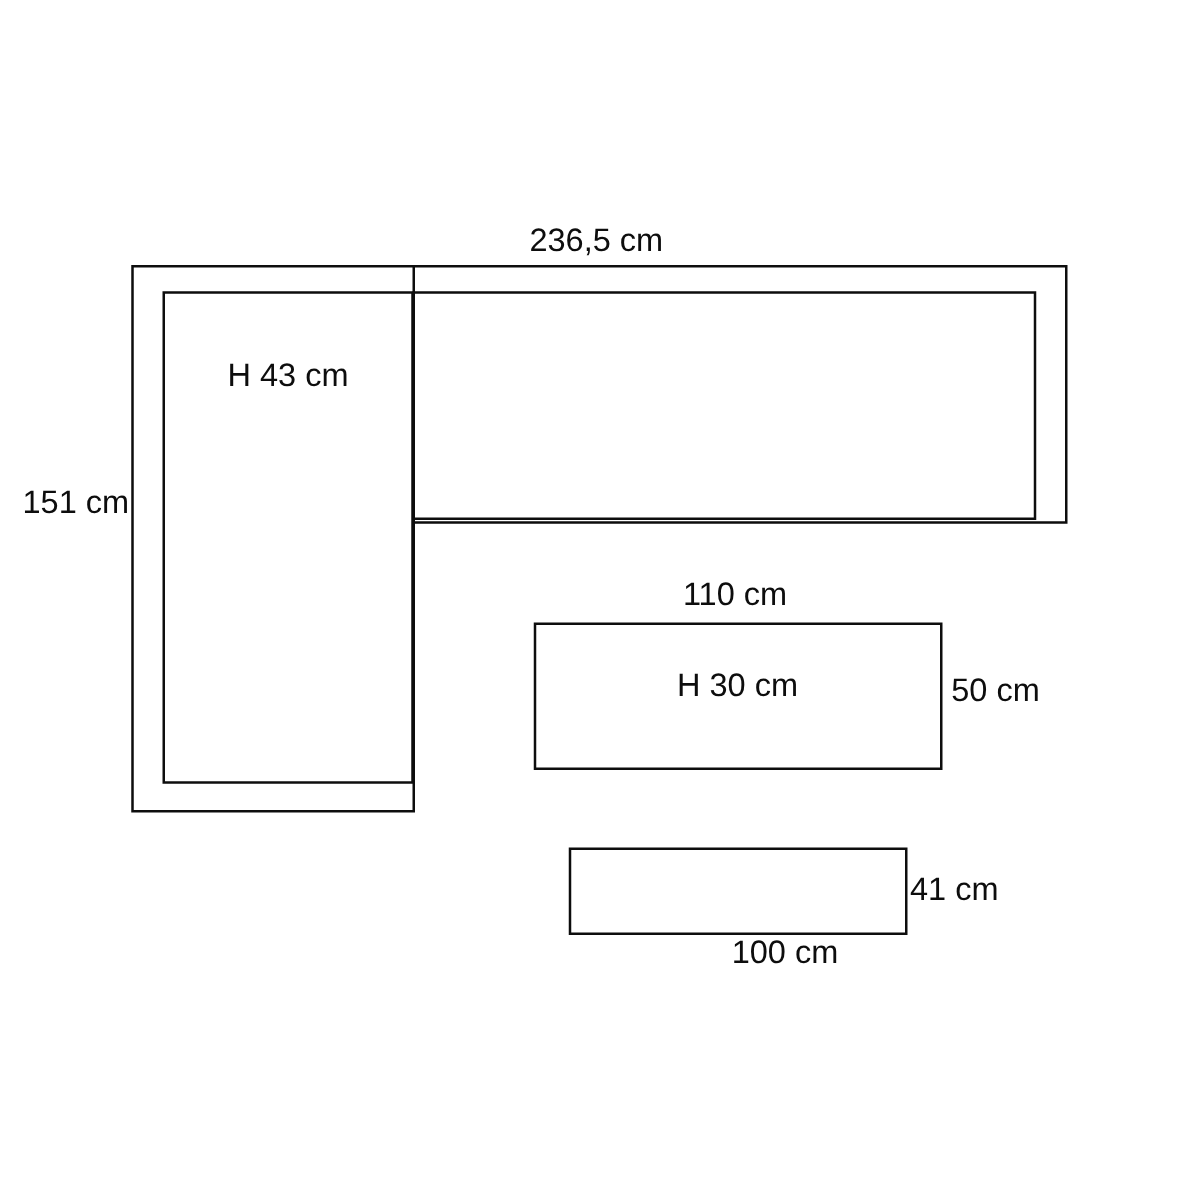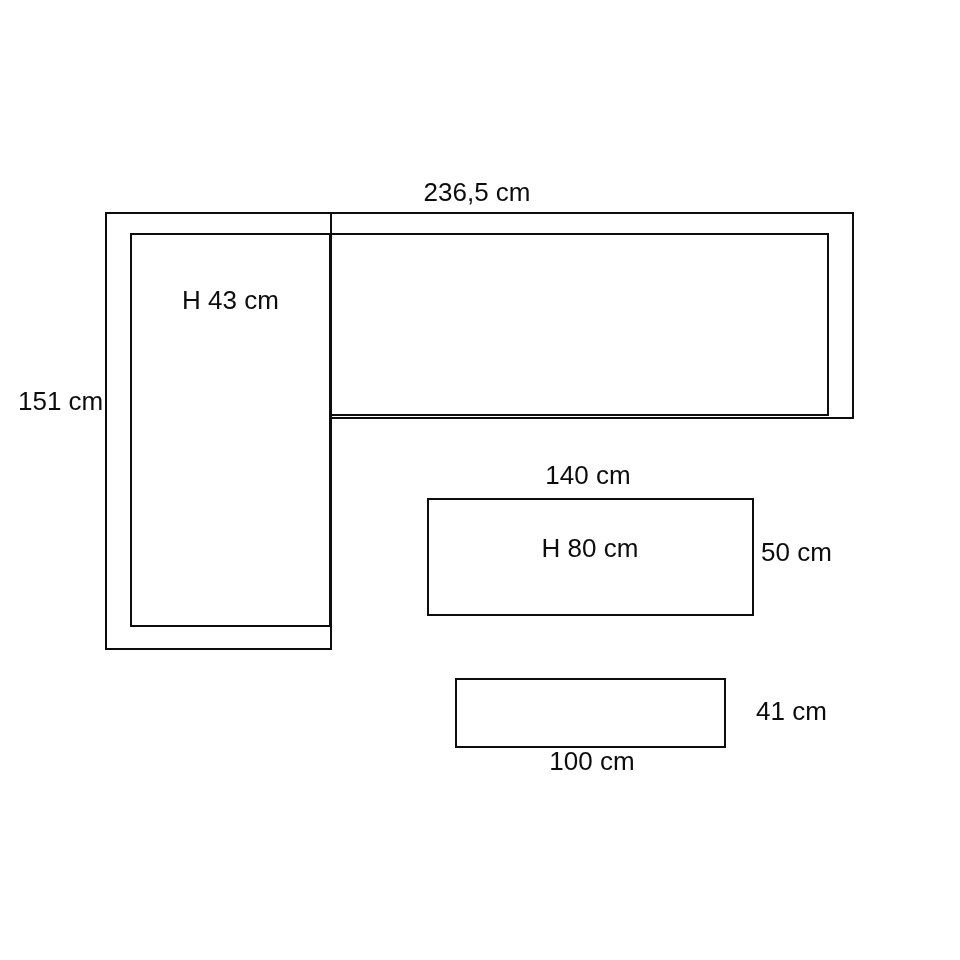--- a/index.html
+++ b/index.html
@@ -53,23 +53,23 @@
 
     <rect x="456" y="679" width="269" height="68" fill="none" stroke="#0d0d0d" stroke-width="2"></rect>
   </svg>
 
   <div class="lbl centered" style="left:477px; top:178px;">236,5 cm</div>
 
   <div class="lbl" style="left:18px; top:387px;">151 cm</div>
 
   <div class="lbl" style="left:182px; top:286px;">H 43 cm</div>
 
-  <div class="lbl centered" style="left:588px; top:461px;">140 cm</div>
+  <div class="lbl centered" style="left:588px; top:461px;">110 cm</div>
 
-  <div class="lbl centered" style="left:590px; top:534px;">H 80 cm</div>
+  <div class="lbl centered" style="left:590px; top:534px;">H 30 cm</div>
 
   <div class="lbl" style="left:761px; top:538px;">50 cm</div>
 
-  <div class="lbl" style="left:728px; top:697px;margin-left:28px;">41 cm</div>
+  <div class="lbl" style="left:728px; top:697px;">41 cm</div>
 
-  <div class="lbl centered" style="left:592px; top:747px;">100 cm</div>
+  <div class="lbl centered" style="left:628px; top:747px;">100 cm</div>
 
 </div>
 
 </body></html>

